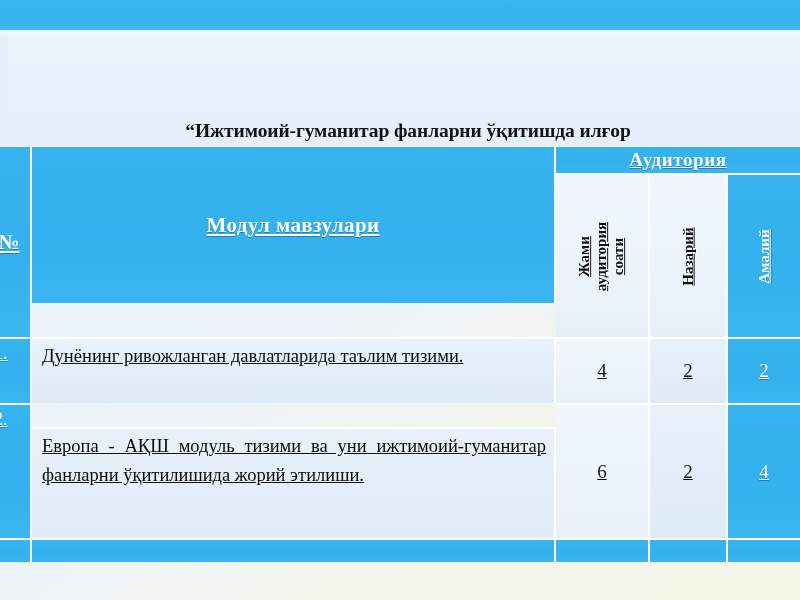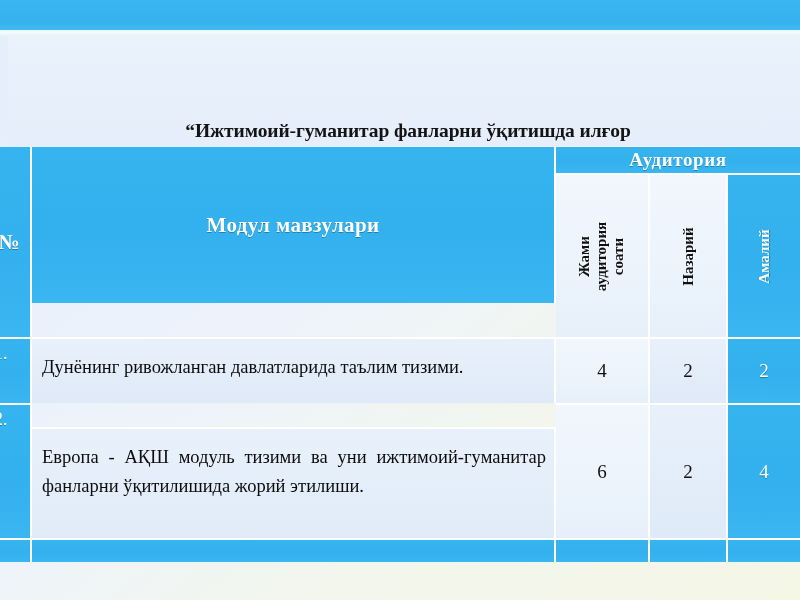--- a/index.html
+++ b/index.html
@@ -66,20 +66,21 @@
     top: 147px;
     width: 812px;
     height: 415px;
   }
 
   
   .cell {
     position: absolute;
     box-sizing: border-box;
     overflow: hidden;
+    text-decoration: underline;
   }
   .blue {
     background: linear-gradient(to bottom, #35b4ef 0%, #33b1ee 55%, #3ab6f1 100%);
     color: #ffffff;
   }
   .pale {
     background: linear-gradient(to bottom, #e8f1fb 0%, #dfeaf8 100%);
     color: #111111;
   }
   .palest {
@@ -151,21 +152,21 @@
     font-size: 18px;
     color: #ffffff;
     text-shadow: 0 1px 0 rgba(0,0,0,0.25);
     padding: 4px 0 0 6px;
   }
   .topic {
     font-family: "Liberation Serif", serif;
     font-size: 18.5px;
     line-height: 29px;
     color: #0d0d0d;
-    padding: 14px 8px 0 10px;
+    padding: 3px 8px 0 10px;
     text-align: justify;
     text-align-last: left;
     hyphens: none;
   }
   .topic.j2 { text-align: justify; }
   .val {
     font-family: "Liberation Serif", serif;
     font-size: 19px;
     display: flex;
     align-items: center;

